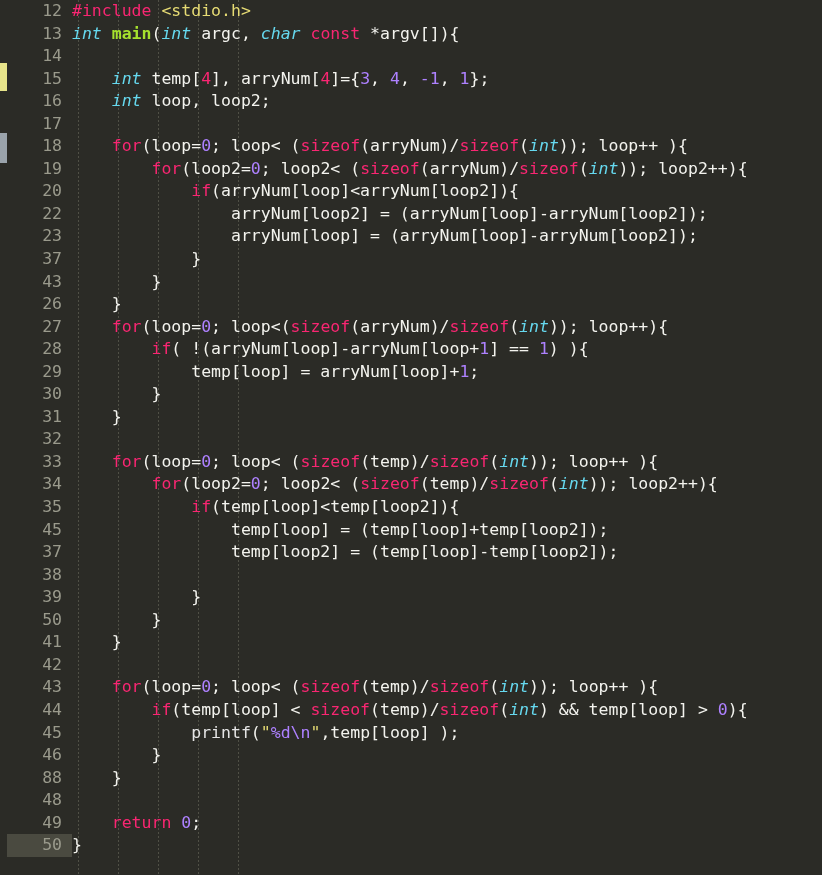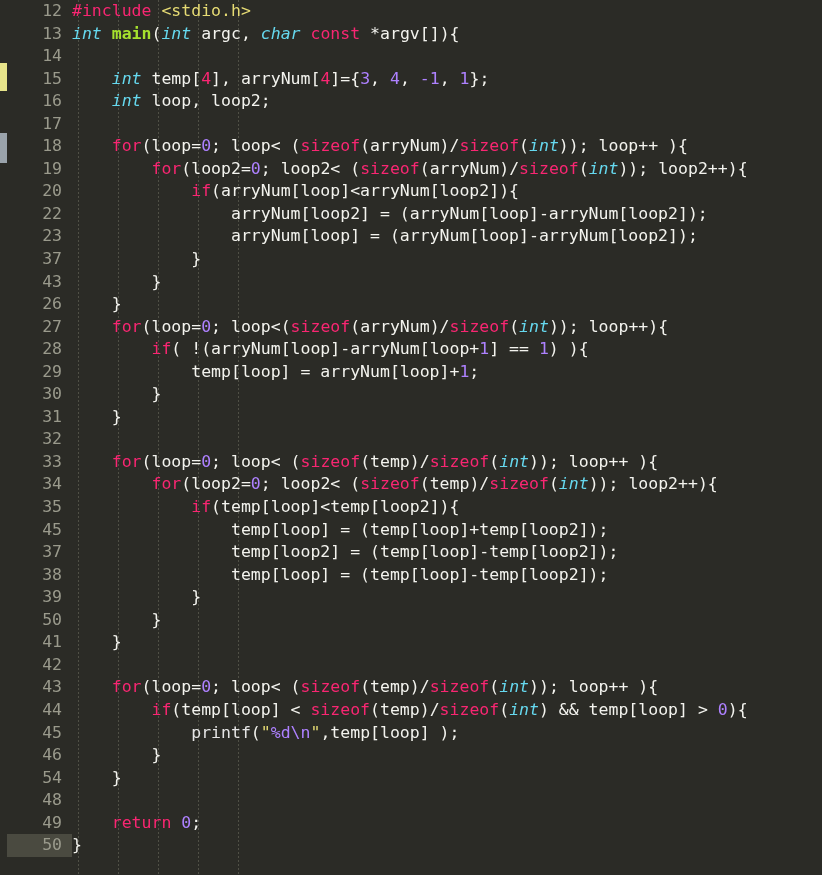--- a/index.html
+++ b/index.html
@@ -142,28 +142,28 @@
       <div class="row"><div class="lineno">28</div><div class="code"><span class="t-plain">        </span><span class="t-key">if</span><span class="t-plain">( !(arryNum[loop]-arryNum[loop+</span><span class="t-num">1</span><span class="t-plain">] == </span><span class="t-num">1</span><span class="t-plain">) ){</span></div></div>
       <div class="row"><div class="lineno">29</div><div class="code"><span class="t-plain">            temp[loop] = arryNum[loop]+</span><span class="t-num">1</span><span class="t-plain">;</span></div></div>
       <div class="row"><div class="lineno">30</div><div class="code"><span class="t-plain">        }</span></div></div>
       <div class="row"><div class="lineno">31</div><div class="code"><span class="t-plain">    }</span></div></div>
       <div class="row"><div class="lineno">32</div><div class="code"></div></div>
       <div class="row"><div class="lineno">33</div><div class="code"><span class="t-plain">    </span><span class="t-key">for</span><span class="t-plain">(loop=</span><span class="t-num">0</span><span class="t-plain">; loop&lt; (</span><span class="t-key">sizeof</span><span class="t-plain">(temp)/</span><span class="t-key">sizeof</span><span class="t-plain">(</span><span class="t-type">int</span><span class="t-plain">)); loop++ ){</span></div></div>
       <div class="row"><div class="lineno">34</div><div class="code"><span class="t-plain">        </span><span class="t-key">for</span><span class="t-plain">(loop2=</span><span class="t-num">0</span><span class="t-plain">; loop2&lt; (</span><span class="t-key">sizeof</span><span class="t-plain">(temp)/</span><span class="t-key">sizeof</span><span class="t-plain">(</span><span class="t-type">int</span><span class="t-plain">)); loop2++){</span></div></div>
       <div class="row"><div class="lineno">35</div><div class="code"><span class="t-plain">            </span><span class="t-key">if</span><span class="t-plain">(temp[loop]&lt;temp[loop2]){</span></div></div>
       <div class="row"><div class="lineno">45</div><div class="code"><span class="t-plain">                temp[loop] = (temp[loop]+temp[loop2]);</span></div></div>
       <div class="row"><div class="lineno">37</div><div class="code"><span class="t-plain">                temp[loop2] = (temp[loop]-temp[loop2]);</span></div></div>
-      <div class="row"><div class="lineno">38</div><div class="code"><span class="t-plain">                temp[loop] = (temp[loop]-temp[loop2]);</span></div></div>
+      <div class="row"><div class="lineno">38</div></div>
       <div class="row"><div class="lineno">39</div><div class="code"><span class="t-plain">            }</span></div></div>
       <div class="row"><div class="lineno">50</div><div class="code"><span class="t-plain">        }</span></div></div>
       <div class="row"><div class="lineno">41</div><div class="code"><span class="t-plain">    }</span></div></div>
       <div class="row"><div class="lineno">42</div><div class="code"></div></div>
       <div class="row"><div class="lineno">43</div><div class="code"><span class="t-plain">    </span><span class="t-key">for</span><span class="t-plain">(loop=</span><span class="t-num">0</span><span class="t-plain">; loop&lt; (</span><span class="t-key">sizeof</span><span class="t-plain">(temp)/</span><span class="t-key">sizeof</span><span class="t-plain">(</span><span class="t-type">int</span><span class="t-plain">)); loop++ ){</span></div></div>
       <div class="row"><div class="lineno">44</div><div class="code"><span class="t-plain">        </span><span class="t-key">if</span><span class="t-plain">(temp[loop] &lt; </span><span class="t-key">sizeof</span><span class="t-plain">(temp)/</span><span class="t-key">sizeof</span><span class="t-plain">(</span><span class="t-type">int</span><span class="t-plain">) &amp;&amp; temp[loop] &gt; </span><span class="t-num">0</span><span class="t-plain">){</span></div></div>
       <div class="row"><div class="lineno">45</div><div class="code"><span class="t-plain">            </span><span class="t-fn2">printf</span><span class="t-plain">(</span><span class="t-str">"</span><span class="t-esc">%d</span><span class="t-esc">\n</span><span class="t-str">"</span><span class="t-plain">,temp[loop] );</span></div></div>
       <div class="row"><div class="lineno">46</div><div class="code"><span class="t-plain">        }</span></div></div>
-      <div class="row"><div class="lineno">54</div><div class="code"><span class="t-plain">    }</span></div></div>
+      <div class="row"><div class="lineno">88</div><div class="code"><span class="t-plain">    }</span></div></div>
       <div class="row"><div class="lineno">48</div><div class="code"></div></div>
       <div class="row"><div class="lineno">49</div><div class="code"><span class="t-plain">    </span><span class="t-key">return</span><span class="t-plain"> </span><span class="t-num">0</span><span class="t-plain">;</span></div></div>
       <div class="row active"><div class="gutter-bg"></div><div class="lineno">50</div><div class="code"><span class="t-plain">}</span></div></div>
     </div>
 
 </div>
 
 </body></html>

